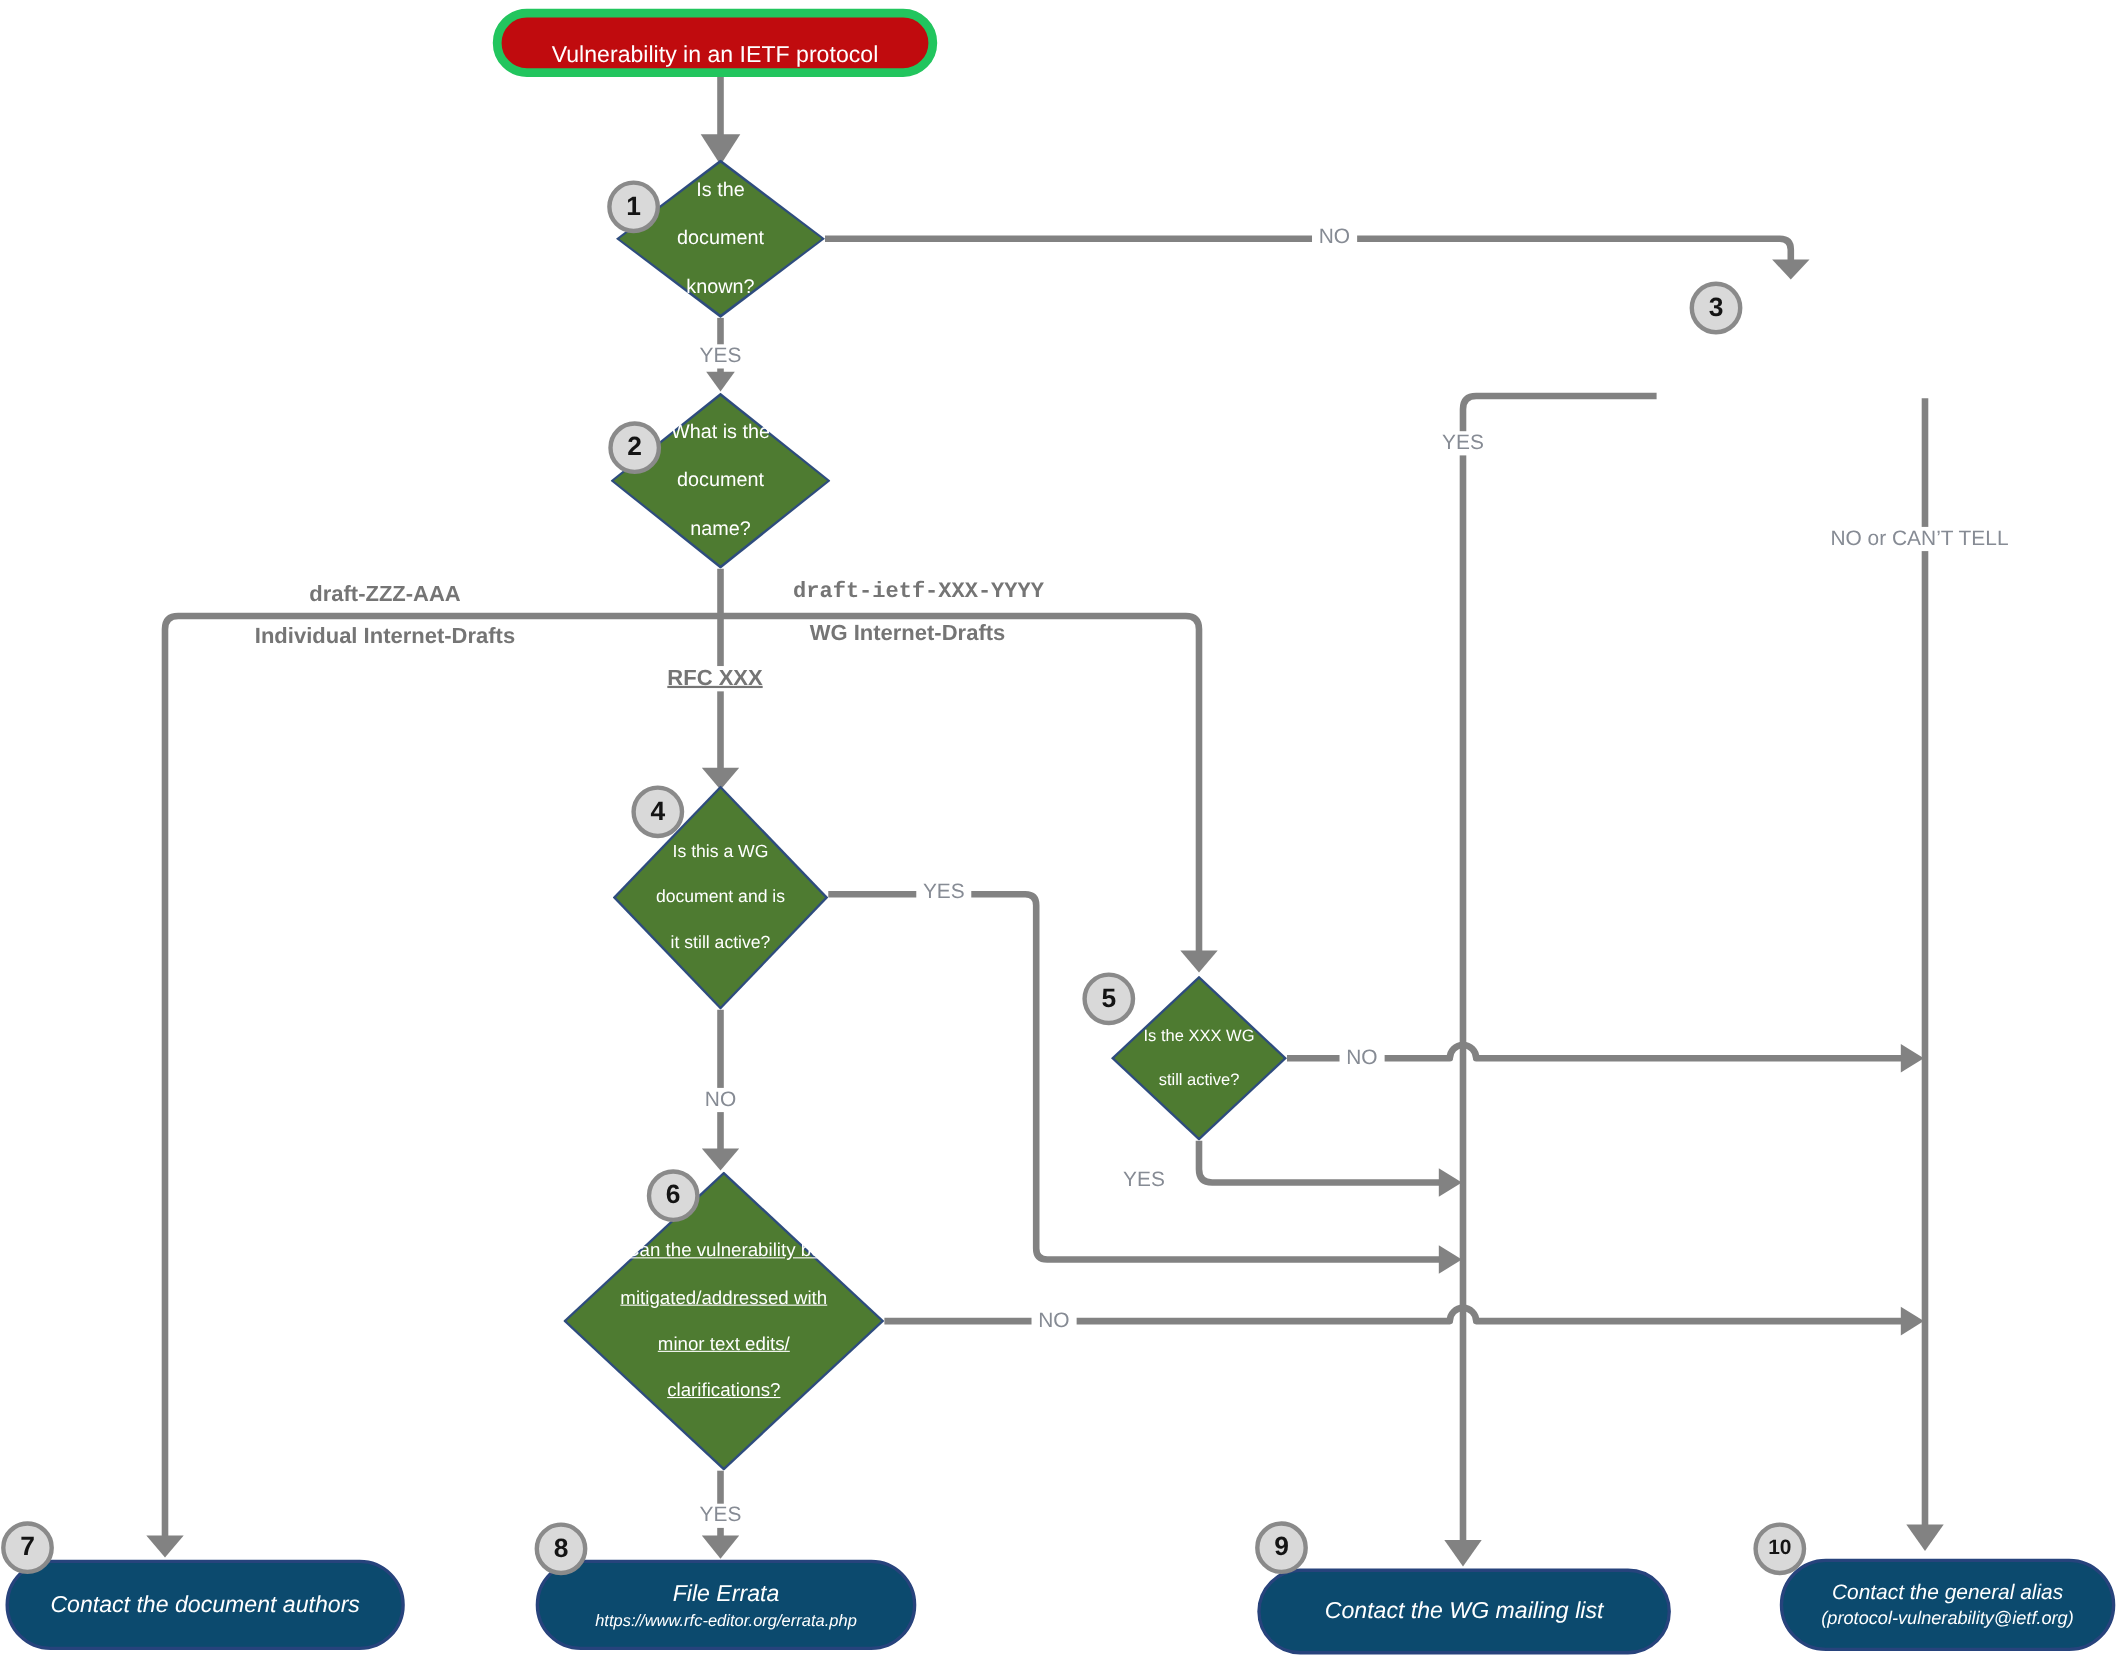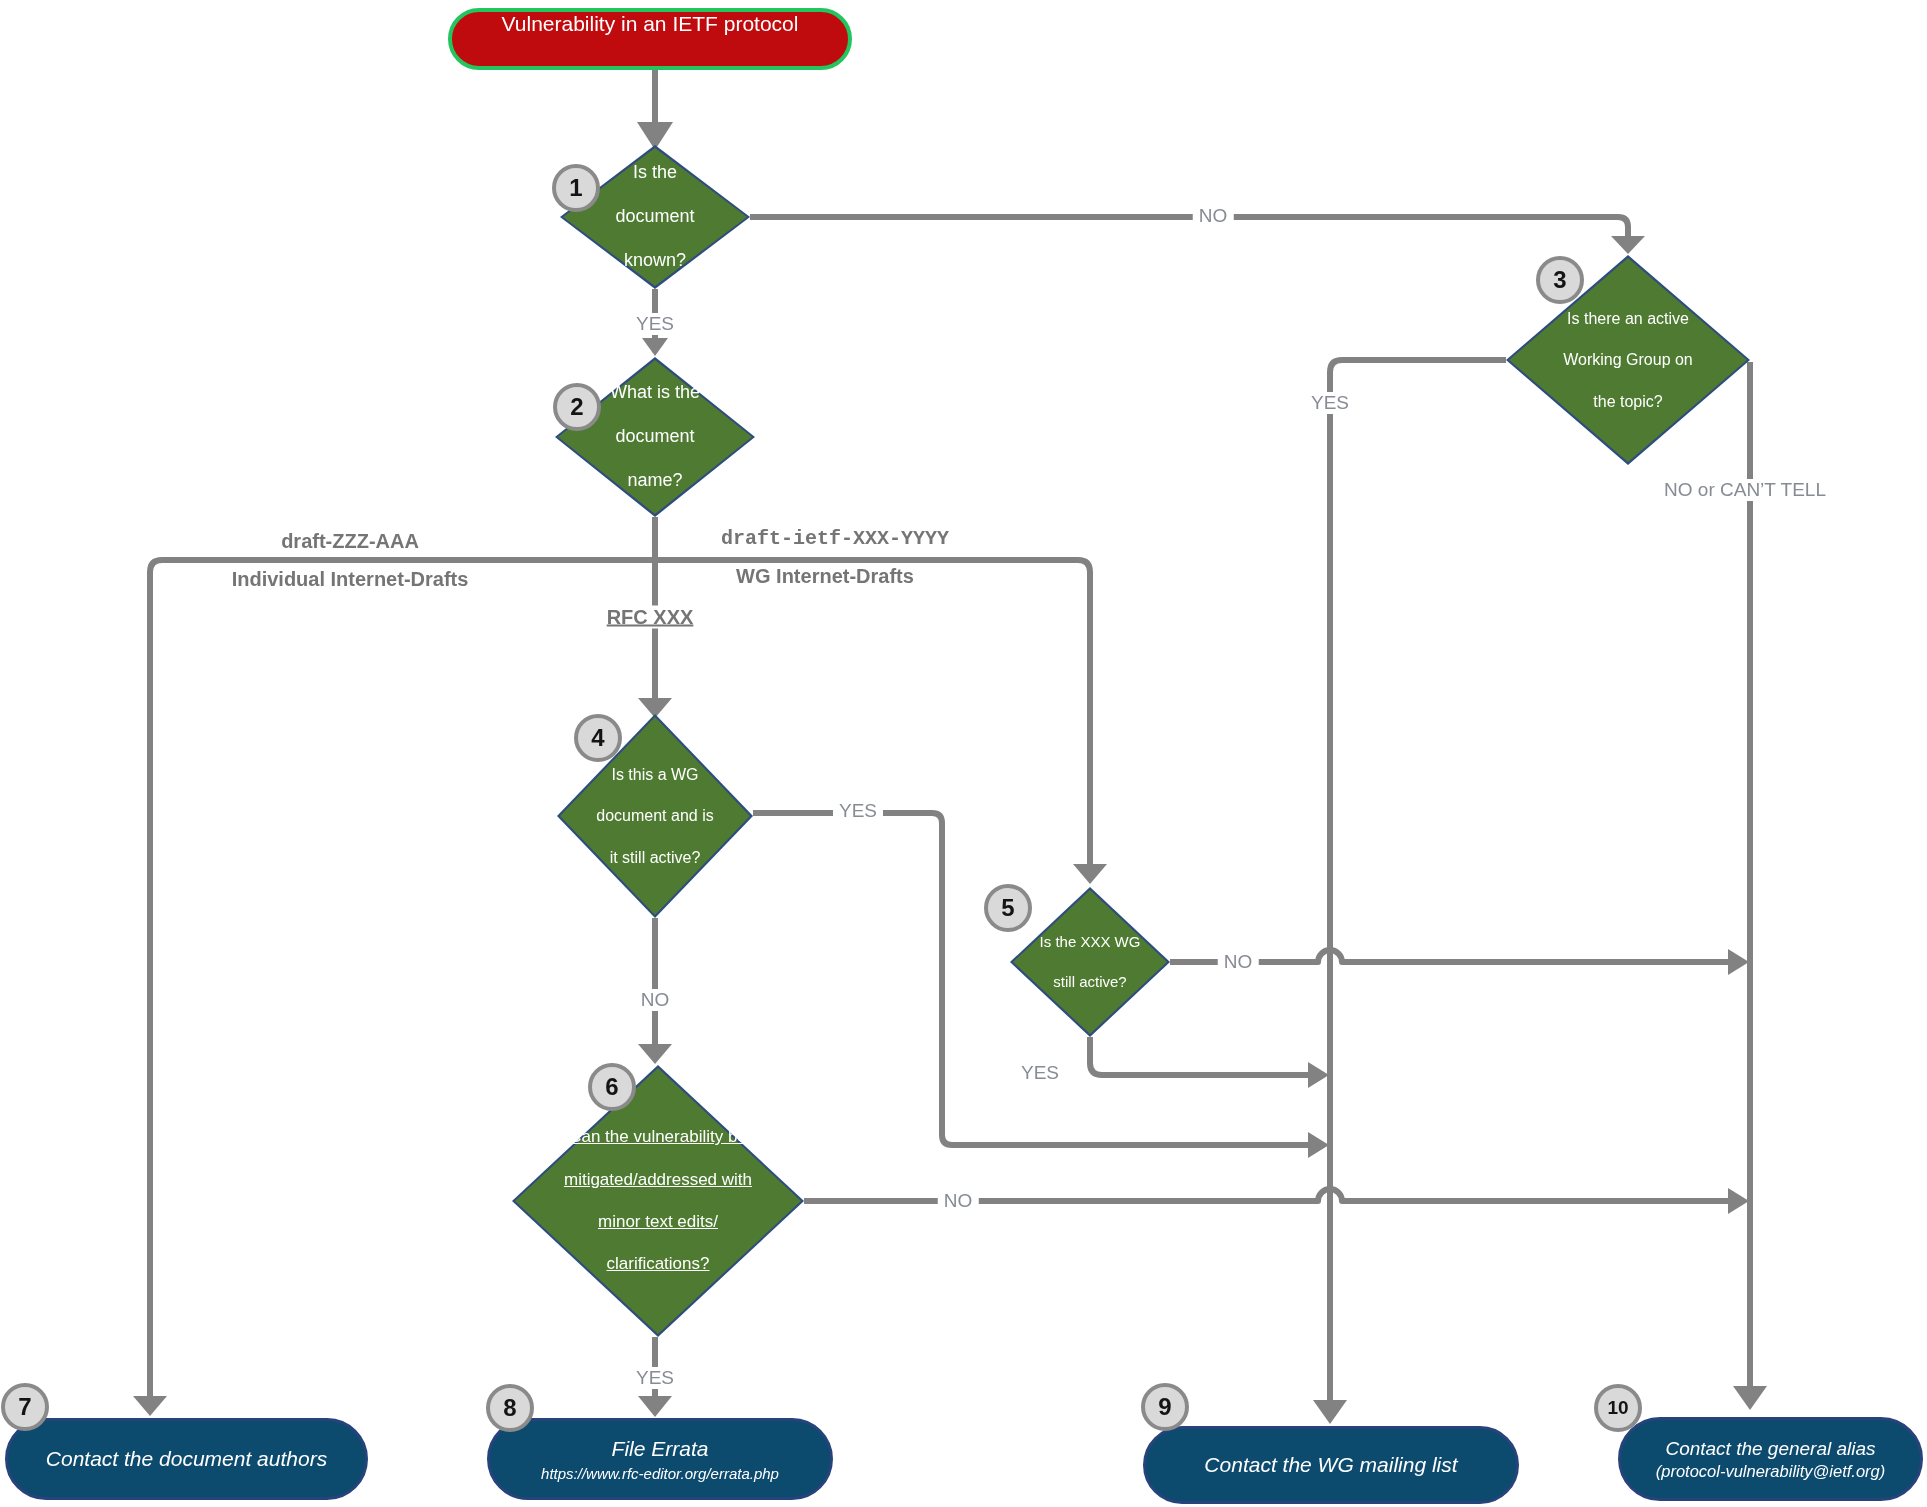--- a/index.html
+++ b/index.html
@@ -12,22 +12,22 @@
   .diamond{position:absolute;z-index:3;}
   .d-outer{position:absolute;inset:0;background:#2e4c7e;clip-path:polygon(50% 0,100% 50%,50% 100%,0 50%);}
   .d-inner{position:absolute;inset:3px;background:#4e7b31;clip-path:polygon(50% 0,100% 50%,50% 100%,0 50%);}
   .d-text{position:absolute;inset:0;display:flex;flex-direction:column;justify-content:center;align-items:center;
           color:#ffffff;line-height:1.32;text-align:center;z-index:2;gap:20px;}
 
   .terminal{position:absolute;background:#0c4a6e;border:3px solid #27437c;border-radius:42px;color:#ffffff;
             display:flex;flex-direction:column;justify-content:center;align-items:center;z-index:3;box-sizing:border-box;text-align:center;font-style:italic;}
   .terminal .t-title{font-size:21px;}
   .terminal .t-sub{font-size:15px;margin-top:4px;}
-  .start-node{position:absolute;background:#c00b0e;border:4px solid #22c55e;border-radius:32px;color:#ffffff;
-            display:flex;justify-content:center;align-items:flex-start;z-index:3;box-sizing:border-box;font-size:21px;}
+  .start-node{position:absolute;background:#c00b0e;border:8px solid #22c55e;border-radius:32px;color:#ffffff;
+            display:flex;justify-content:center;align-items:flex-end;z-index:3;box-sizing:border-box;font-size:21px;}
 
   .badge{position:absolute;width:48px;height:48px;border-radius:50%;background:#d9d9d9;border:4px solid #8a8a8a;
          color:#141414;font-weight:bold;font-size:24px;display:flex;align-items:center;justify-content:center;
          z-index:6;box-sizing:border-box;}
   .badge.small{font-size:19px;}
 
   .elabel{position:absolute;transform:translate(-50%,-50%);background:#ffffff;padding:0 6px;color:#868b94;
           font-size:19px;white-space:nowrap;z-index:4;}
   .blabel{position:absolute;transform:translate(-50%,-50%);color:#757575;font-weight:bold;font-size:20px;
           white-space:nowrap;z-index:4;}
@@ -129,29 +129,20 @@
   <div class="diamond" style="left:555px;top:357px;width:200px;height:160px;">
     <div class="d-outer"></div>
     <div class="d-inner"></div>
     <div class="d-text fs18">
       <div>What is the</div>
       <div>document</div>
       <div>name?</div>
     </div>
   </div>
 
-  <div class="diamond" style="left:1506px;top:255px;width:244px;height:210px;">
-    <div class="d-outer"></div>
-    <div class="d-inner"></div>
-    <div class="d-text fs16">
-      <div>Is there an active</div>
-      <div>Working Group on</div>
-      <div>the topic?</div>
-    </div>
-  </div>
 
   <div class="diamond" style="left:557px;top:714px;width:196px;height:204px;">
     <div class="d-outer"></div>
     <div class="d-inner"></div>
     <div class="d-text fs16">
       <div>Is this a WG</div>
       <div>document and is</div>
       <div>it still active?</div>
     </div>
   </div>

